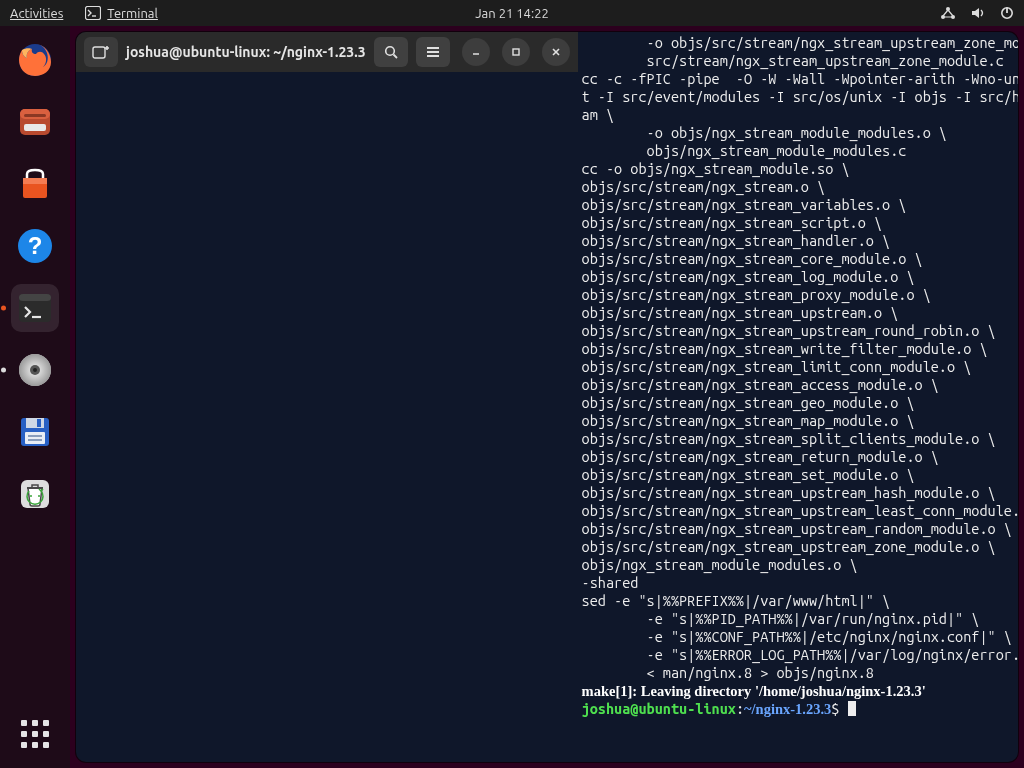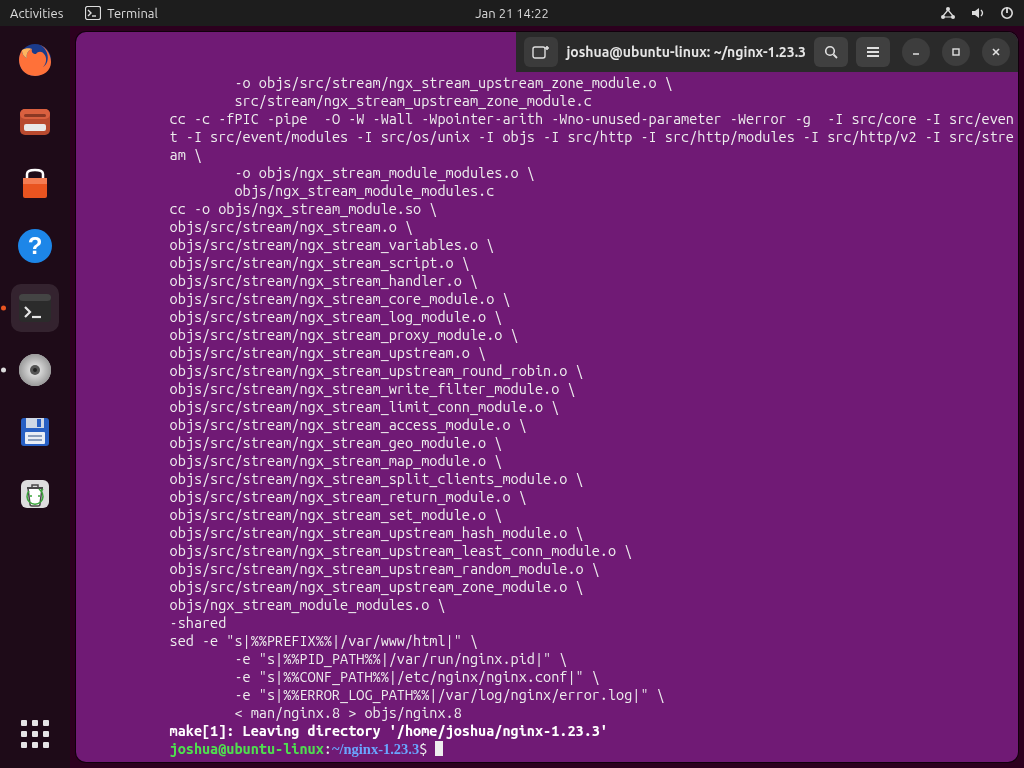--- a/index.html
+++ b/index.html
@@ -5,21 +5,21 @@
   * { margin: 0; padding: 0; box-sizing: border-box; }
   html, body { width: 1024px; height: 768px; overflow: hidden; font-family: "Ubuntu", "DejaVu Sans", sans-serif; background: #2c001e; }
 
   
   .topbar {
     position: absolute; top: 0; left: 0; right: 0; height: 26px;
     background: #1d1d1d; color: #dcdcdc; font-size: 13px;
     display: flex; align-items: center; padding: 0 10px;
     z-index: 100;
   }
-  .topbar .left { display: flex; align-items: center; gap: 22px; }
+  .topbar .left { display: flex; align-items: center; gap: 22px; text-decoration: underline; }
   .topbar .app { display: flex; gap: 6px; }
   .topbar .center { position: absolute; left: 50%; transform: translateX(-50%); }
   .topbar .right { margin-left: auto; display: flex; align-items: center; gap: 14px; }
   .topbar svg { display: block; }
 
   
   .dock {
     position: absolute; top: 26px; left: 0; bottom: 0; width: 70px;
     background: rgba(20,20,20,0.55); z-index: 50;
     display: flex; flex-direction: column; align-items: center; padding-top: 10px; gap: 14px;
@@ -28,42 +28,42 @@
   .dock .item.active { background: rgba(255,255,255,0.10); }
   .dock .dot { position: absolute; left: -10px; top: 50%; transform: translateY(-50%); width: 5px; height: 5px; border-radius: 50%; background: #e95420; }
   .dock .dot.white { background: #dcdcdc; }
   .dock .spacer { flex: 1; }
   .dock .grid-icon { display: grid; grid-template-columns: repeat(3, 6px); grid-template-rows: repeat(3, 6px); gap: 5px; }
   .dock .grid-icon span { width: 6px; height: 6px; background: #e5e5e5; border-radius: 1px; }
 
   
   .termwin {
     position: absolute; top: 32px; left: 76px; right: 6px; bottom: 6px;
-    background: #701a75; border-radius: 10px; overflow: hidden;
-    display: flex; flex-direction: column; box-shadow: 0 0 0 1px rgba(0,0,0,0.6); align-items: flex-end;
+    background: #0f172a; border-radius: 10px; overflow: hidden;
+    display: flex; flex-direction: row; box-shadow: 0 0 0 1px rgba(0,0,0,0.6);
   }
   .titlebar {
     height: 40px; background: #2a2a2a; display: flex; align-items: center;
     padding: 0 8px; gap: 8px; color: #e6e6e6; font-size: 14px;
   }
   .titlebar .tbtn { width: 34px; height: 30px; border-radius: 6px; background: #3b3b3b; display:flex; align-items:center; justify-content:center; }
   .titlebar .tbtn.square { width: 34px; }
   .titlebar .tbtn.dark { background: #404040; }
   .titlebar .title { flex: 1; text-align: center; font-weight: 600; }
   .titlebar .winbtn { width: 28px; height: 28px; border-radius: 50%; background: #3d3d3d; display:flex; align-items:center; justify-content:center; margin-left:4px;}
   .titlebar .winbtn.close { background: #3d3d3d; }
   .titlebar svg { display:block; }
 
   .termbody {
     flex: 1; padding: 2px 4px 4px 4px;
     font-family: "Ubuntu Mono", "DejaVu Sans Mono", monospace;
     font-size: 14.5px; line-height: 18px; color: #eeeeee;
     white-space: pre; overflow: hidden;
   }
-  .termbody .make { color: #ffffff; font-weight: 600; }
+  .termbody .make { color: #ffffff; font-weight: 600; font-family: Liberation Serif, serif; }
   .termbody .user { color: #4fe04f; font-weight: 700; }
   .termbody .path { color: #6aa6ff; font-weight: 600; font-family: Liberation Serif, serif; }
 
   .cursor { display:inline-block; width:8px; height:15px; background:#eeeeee; vertical-align:-2px; }
 
   
   .ic-fill { fill: #dcdcdc; }
 </style>
 </head>
 <body>

